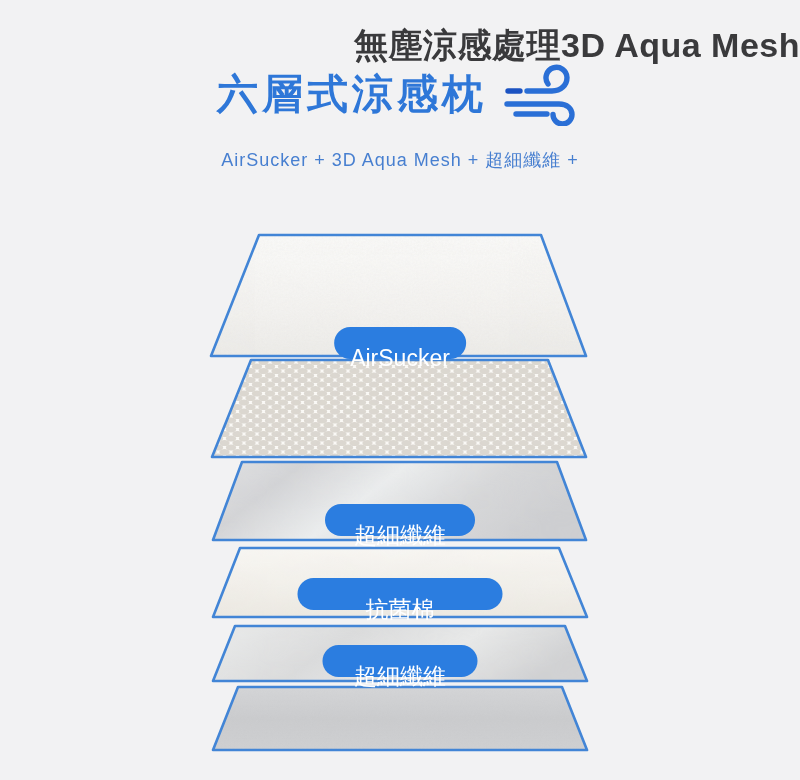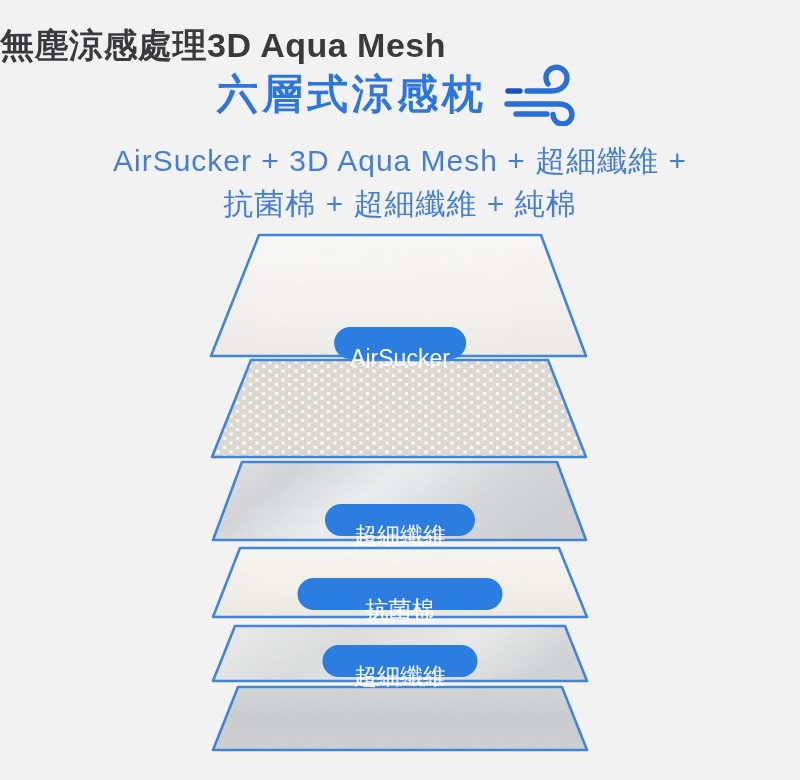--- a/index.html
+++ b/index.html
@@ -14,36 +14,36 @@
   html,body{width:800px;height:780px;}
   body{
     background:var(--background);
     font-family:"Liberation Sans","DejaVu Sans",sans-serif;
     overflow:hidden;
   }
   .page{position:relative;width:800px;height:780px;background:var(--background);}
 
   .title{
     position:absolute;top:26px;left:0;width:100%;
-    text-align:left;font-size:34px;line-height:38px;
+    text-align:right;font-size:34px;line-height:38px;
     font-weight:600;color:var(--title-text);letter-spacing:.5px;
   }
   .subtitle-row{
     position:absolute;top:66px;left:0;width:100%;height:56px;
     display:flex;align-items:center;justify-content:center;gap:16px;
   }
   .subtitle{
     font-size:41px;font-weight:700;color:var(--subtitle-blue);
     letter-spacing:4px;
   }
   .wind-svg{width:80px;height:62px;flex:0 0 auto;margin-top:2px;}
 
   .formula{
     position:absolute;top:139px;left:0;width:100%;
-    text-align:center;font-size:30px;line-height:43px;
+    text-align:center;font-size:18px;line-height:43px;
     color:var(--formula-blue);letter-spacing:1px;
   }
 
   .stack{position:absolute;top:0;left:0;}
 
   .pill{
     position:absolute;left:400px;transform:translateX(-50%);
     height:31px;line-height:31px;border-radius:16px;
     background:var(--pill-blue);color:#ffffff;
     font-size:23px;text-align:center;white-space:nowrap;
@@ -72,21 +72,20 @@
         <path d="M5 27 H17" stroke="#1c53c2" stroke-width="5.4"></path>
         <path d="M24 27 h25 c9 0 15 -6 15 -13.5 A10.5 10.5 0 1 0 45 20" stroke="#2a6fd6" stroke-width="5.4"></path>
         <path d="M4 40 h52 c8 0 13 4.5 13 10.5 a9.5 9.5 0 1 1 -19 0" stroke="#2a6fd6" stroke-width="5.4"></path>
         <path d="M13 50 H44" stroke="#2a6fd6" stroke-width="5.4"></path>
       </g>
     </svg>
   </div>
 
   <div class="formula">
     <div>AirSucker + 3D Aqua Mesh + 超細纖維 +</div>
-    <div>抗菌棉 + 超細纖維 + 純棉</div>
   </div>
 
   <svg class="stack" width="800" height="780" viewBox="0 0 800 780" aria-hidden="true">
     <defs>
       <linearGradient id="gPaper" x1="0" y1="0" x2="0" y2="1">
         <stop offset="0" stop-color="#fcfcfb"></stop>
         <stop offset="0.6" stop-color="#f4f3f1"></stop>
         <stop offset="1" stop-color="#ecebe8"></stop>
       </linearGradient>
       <linearGradient id="gSilver" x1="0" y1="0" x2="1" y2="0.3">

